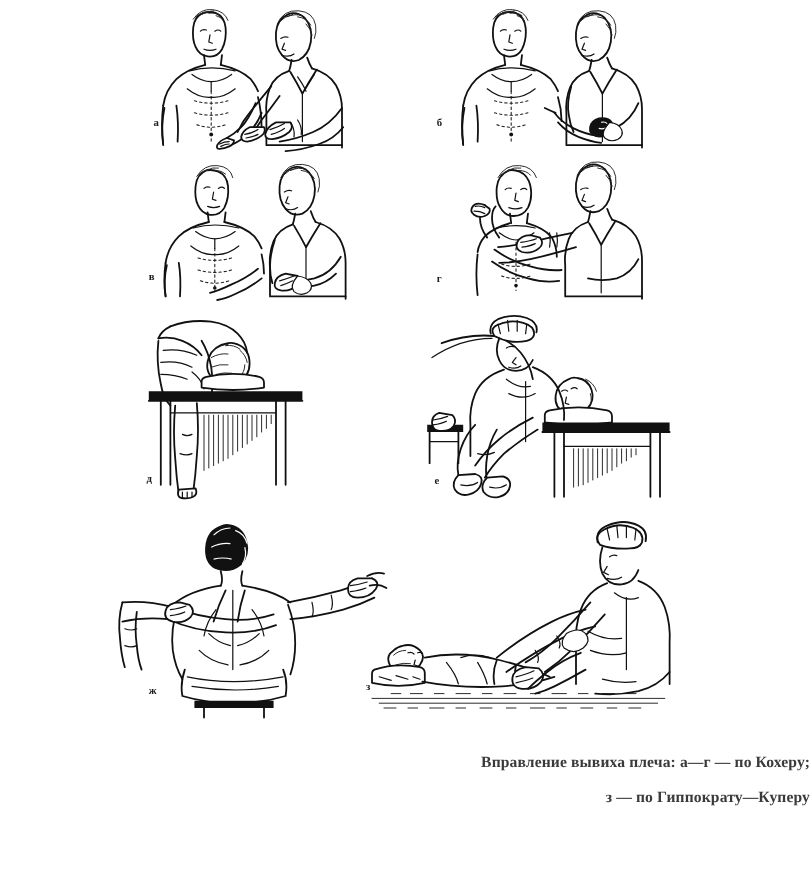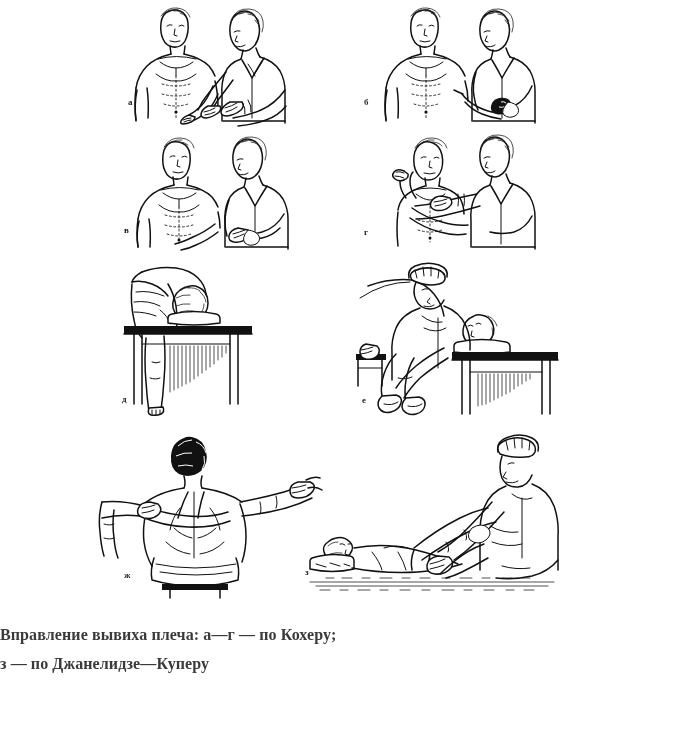--- a/index.html
+++ b/index.html
@@ -30,24 +30,24 @@
   .p-v{left:112px;top:128px;}
   .p-g{left:362px;top:128px;}
   .p-d{left:112px;top:258px;}
   .p-e{left:352px;top:258px;}
   .p-zh{left:92px;top:424px;}
   .p-z{left:306px;top:432px;}
 
   
   .caption{
     position:absolute;left:0;top:620px;width:675px;
-    text-align:left;
+    text-align:right;
     font-family:"Liberation Serif", serif;
     font-weight:700;
-    font-size:16px;
+    font-size:13px;
     line-height:29px;
     color:#3a3a3a;
     letter-spacing:.1px;
   }
   .caption div{white-space:nowrap;}
 
   
   .ink{fill:none;stroke:#111;stroke-width:1.5;stroke-linecap:round;stroke-linejoin:round;}
   .ink-thin{fill:none;stroke:#111;stroke-width:1;stroke-linecap:round;stroke-linejoin:round;}
   .ink-hair{fill:none;stroke:#222;stroke-width:.8;stroke-linecap:round;}
@@ -477,16 +477,16 @@
         <path class="ink" d="M252 128 q-10 12 -26 16 q-18 4 -36 2"></path>
         <path class="ink-thin" d="M196 134 q14 4 28 2"></path>
       </svg>
       <div class="plabel" style="left:-1px;top:136px;">з</div>
     </div>
 
   </div>
 
   <div class="caption">
     <div>Вправление вывиха плеча: а—г — по Кохеру;</div>
-    <div>з — по Джанелидзе—Куперу</div>
+    <div>з — по Гиппократу—Куперу</div>
   </div>
 
 </div>
 
 </body></html>

